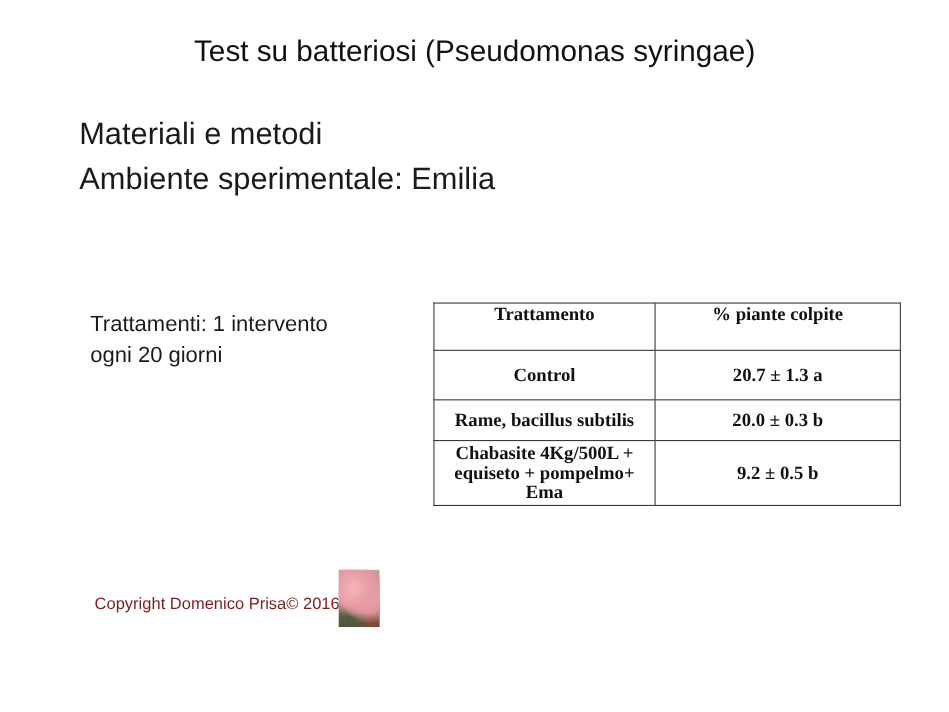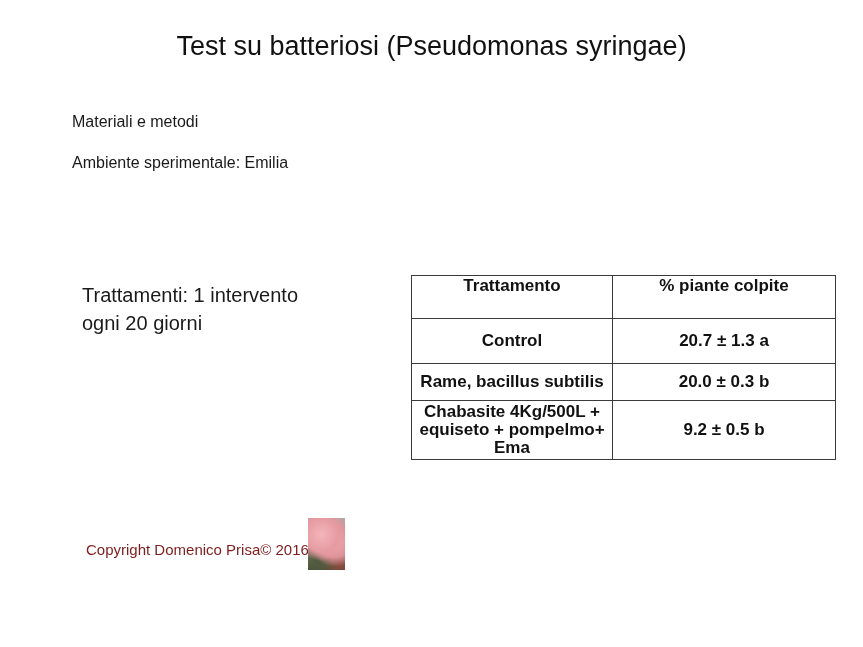--- a/index.html
+++ b/index.html
@@ -17,37 +17,37 @@
     text-align:center;
     font-size:27px;line-height:32px;
     font-weight:400;
     color:#111111;
   }
   .bullets{
     position:absolute;
     top:110px;left:72px;
   }
   .bullet{
-    font-size:16px;line-height:24px;
+    font-size:28px;line-height:24px;
     margin:0 0 17px 0;
     white-space:pre;
   }
   .treatments-note{
     position:absolute;
     top:281px;left:82px;
     font-size:20px;line-height:28px;
     white-space:pre-line;
   }
   table.data-table{
     position:absolute;
-    top:275px;left:411px;
+    top:275px;left:394px;
     width:424px;
     border-collapse:collapse;
     table-layout:fixed;
-    font-family:Liberation Sans, sans-serif;
+    font-family:Liberation Serif, serif;
     font-weight:bold;
     font-size:17px;
     color:#111111;
   }
   table.data-table th, table.data-table td{
     border:1px solid #3a3a3a;
     text-align:center;
     padding:0 6px;
   }
   col.col-t{width:201px;}

